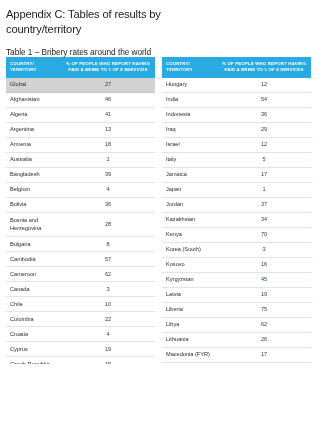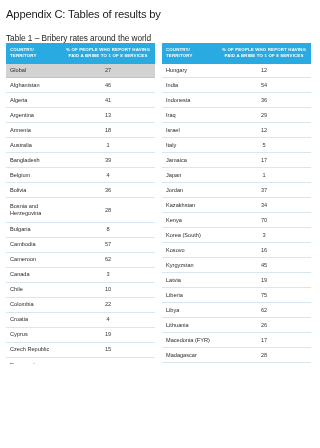--- a/index.html
+++ b/index.html
@@ -82,20 +82,21 @@
   }
   tbody tr.tall td { padding-top: 4.6px; padding-bottom: 4.6px; }
 </style>
 </head>
 <body>
 
 <div class="page">
 
   <div class="doc-title">
     <span>Appendix C: Tables of results by</span>
+    <span class="l2">country/territory</span>
   </div>
 
   <div class="table-caption">Table 1 – Bribery rates around the world</div>
 
   <div class="tables">
 
     <div class="tbl">
       <table>
         <thead>
           <tr>

